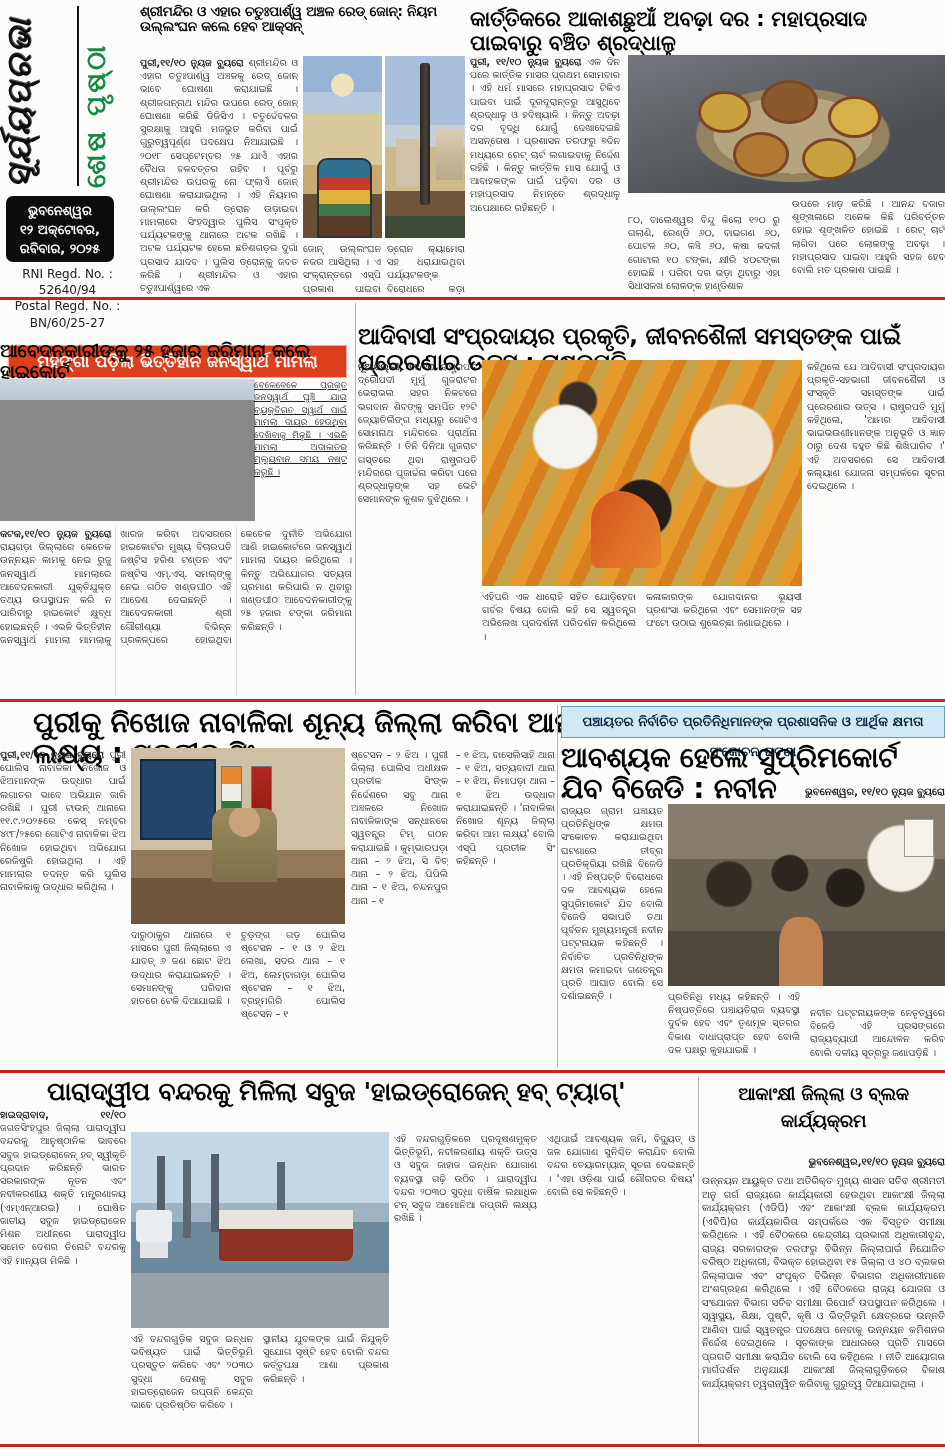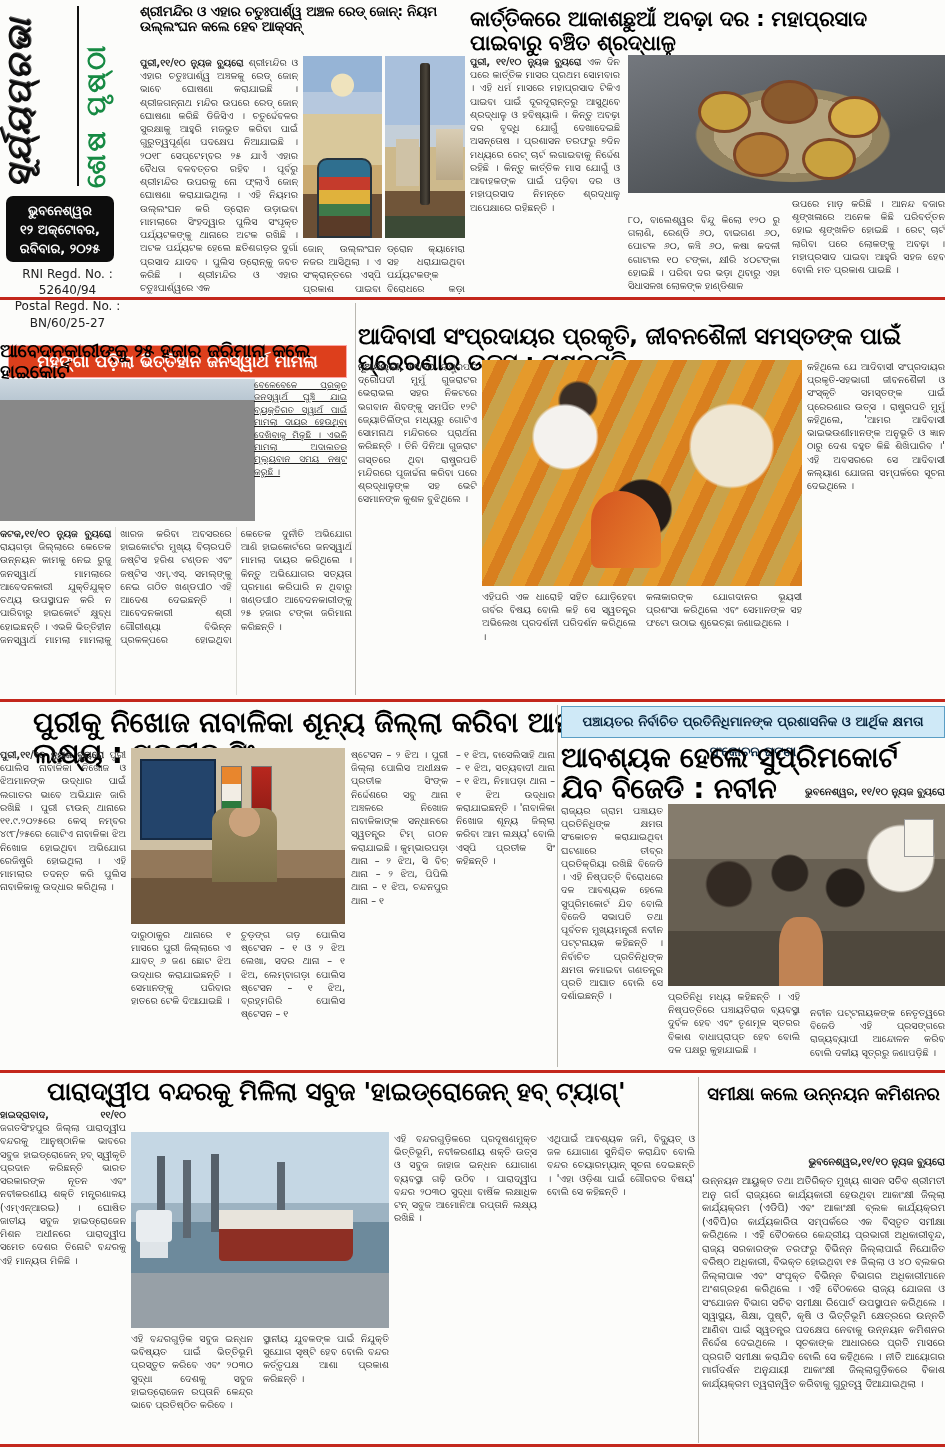--- a/index.html
+++ b/index.html
@@ -223,20 +223,20 @@
     <div class="abs body-txt" style="left:131px;top:1332px;width:122px;height:110px;">ଏହି ବନ୍ଦରଗୁଡ଼ିକ ସବୁଜ ଇନ୍ଧନ ଭବିଷ୍ୟତ ପାଇଁ ଭିତ୍ତିଭୂମି ପ୍ରସ୍ତୁତ କରିବେ ଏବଂ ୨୦୩୦ ସୁଦ୍ଧା ଦେଶକୁ ସବୁଜ ହାଇଡ୍ରୋଜେନ ରପ୍ତାନି କେନ୍ଦ୍ର ଭାବେ ପ୍ରତିଷ୍ଠିତ କରିବେ ।</div>
     <div class="abs body-txt" style="left:263px;top:1332px;width:126px;height:110px;">ସ୍ଥାନୀୟ ଯୁବକଙ୍କ ପାଇଁ ନିଯୁକ୍ତି ସୁଯୋଗ ସୃଷ୍ଟି ହେବ ବୋଲି ବନ୍ଦର କର୍ତ୍ତୃପକ୍ଷ ଆଶା ପ୍ରକାଶ କରିଛନ୍ତି ।</div>
     <div class="abs body-txt" style="left:394px;top:1132px;width:143px;height:310px;">ଏହି ବନ୍ଦରଗୁଡ଼ିକରେ ପ୍ରଦୂଷଣମୁକ୍ତ ଭିତ୍ତିଭୂମି, ନବୀକରଣୀୟ ଶକ୍ତି ଉତ୍ସ ଓ ସବୁଜ ଜାହାଜ ଇନ୍ଧନ ଯୋଗାଣ ବ୍ୟବସ୍ଥା ଗଢ଼ି ଉଠିବ । ପାରାଦ୍ୱୀପ ବନ୍ଦର ୨୦୩୦ ସୁଦ୍ଧା ବାର୍ଷିକ ଲକ୍ଷାଧିକ ଟନ୍ ସବୁଜ ଆମୋନିଆ ରପ୍ତାନି ଲକ୍ଷ୍ୟ ରଖିଛି ।</div>
     <div class="abs body-txt" style="left:547px;top:1132px;width:148px;height:310px;">ଏଥିପାଇଁ ଆବଶ୍ୟକ ଜମି, ବିଦ୍ୟୁତ୍ ଓ ଜଳ ଯୋଗାଣ ସୁନିଶ୍ଚିତ କରାଯିବ ବୋଲି ବନ୍ଦର ଚେୟାରମ୍ୟାନ୍ ସୂଚନା ଦେଇଛନ୍ତି । 'ଏହା ଓଡ଼ିଶା ପାଇଁ ଗୌରବର ବିଷୟ' ବୋଲି ସେ କହିଛନ୍ତି ।</div>
   </div>
 
   <div class="abs vsep" style="left:698px;top:1077px;height:366px;"></div>
 
   <div>
     <div class="abs headline" style="left:702px;top:1080px;width:243px;height:70px;font-size:18px;text-align:center;line-height:1.5;">
-      <div>ସମୀକ୍ଷା କଲେ ଉନ୍ନୟନ କମିଶନର</div>
+      <div>ଆକାଂକ୍ଷୀ ଜିଲ୍ଲା ଓ ବ୍ଲକ କାର୍ଯ୍ୟକ୍ରମ</div>
     </div>
     <div class="abs dateline-c" style="left:702px;top:1156px;width:243px;">ଭୁବନେଶ୍ୱର,୧୧/୧୦ ନ୍ୟୁଜ ବ୍ୟୁରୋ</div>
     <div class="abs body-txt" style="left:702px;top:1174px;width:243px;height:266px;font-size:9.8px;">ଉନ୍ନୟନ ଆୟୁକ୍ତ ତଥା ଅତିରିକ୍ତ ମୁଖ୍ୟ ଶାସନ ସଚିବ ଶ୍ରୀମତୀ ଅନୁ ଗର୍ଗ ରାଜ୍ୟରେ କାର୍ଯ୍ୟକାରୀ ହେଉଥିବା ଆକାଂକ୍ଷୀ ଜିଲ୍ଲା କାର୍ଯ୍ୟକ୍ରମ (ଏଡିପି) ଏବଂ ଆକାଂକ୍ଷୀ ବ୍ଲକ କାର୍ଯ୍ୟକ୍ରମ (ଏବିପି)ର କାର୍ଯ୍ୟକାରିତା ସମ୍ପର୍କରେ ଏକ ବିସ୍ତୃତ ସମୀକ୍ଷା କରିଥିଲେ । ଏହି ବୈଠକରେ କେନ୍ଦ୍ରୀୟ ପ୍ରଭାରୀ ଅଧିକାରୀବୃନ୍ଦ, ରାଜ୍ୟ ସରକାରଙ୍କ ତରଫରୁ ବିଭିନ୍ନ ଜିଲ୍ଲାପାଇଁ ନିଯୋଜିତ ବରିଷ୍ଠ ଅଧିକାରୀ, ବିଭକ୍ତ ହୋଇଥିବା ୧୫ ଜିଲ୍ଲା ଓ ୪୦ ବ୍ଲକର ଜିଲ୍ଲାପାଳ ଏବଂ ସଂପୃକ୍ତ ବିଭିନ୍ନ ବିଭାଗର ଅଧିକାରୀମାନେ ଅଂଶଗ୍ରହଣ କରିଥିଲେ । ଏହି ବୈଠକରେ ରାଜ୍ୟ ଯୋଜନା ଓ ସଂଯୋଜନ ବିଭାଗ ସଚିବ ସମୀକ୍ଷା ରିପୋର୍ଟ ଉପସ୍ଥାପନ କରିଥିଲେ । ସ୍ୱାସ୍ଥ୍ୟ, ଶିକ୍ଷା, ପୁଷ୍ଟି, କୃଷି ଓ ଭିତ୍ତିଭୂମି କ୍ଷେତ୍ରରେ ଉନ୍ନତି ଆଣିବା ପାଇଁ ସ୍ୱତନ୍ତ୍ର ପଦକ୍ଷେପ ନେବାକୁ ଉନ୍ନୟନ କମିଶନର ନିର୍ଦ୍ଦେଶ ଦେଇଥିଲେ । ସୂଚକାଙ୍କ ଆଧାରରେ ପ୍ରତି ମାସରେ ପ୍ରଗତି ସମୀକ୍ଷା କରାଯିବ ବୋଲି ସେ କହିଥିଲେ । ନୀତି ଆୟୋଗର ମାର୍ଗଦର୍ଶନ ଅନୁଯାୟୀ ଆକାଂକ୍ଷୀ ଜିଲ୍ଲାଗୁଡ଼ିକରେ ବିକାଶ କାର୍ଯ୍ୟକ୍ରମ ତ୍ୱରାନ୍ୱିତ କରିବାକୁ ଗୁରୁତ୍ୱ ଦିଆଯାଇଥିଲା ।</div>
   </div>
 
   <div class="abs hrule" style="left:0;top:1444px;width:945px;"></div>
 </div>
 
 </body></html>

